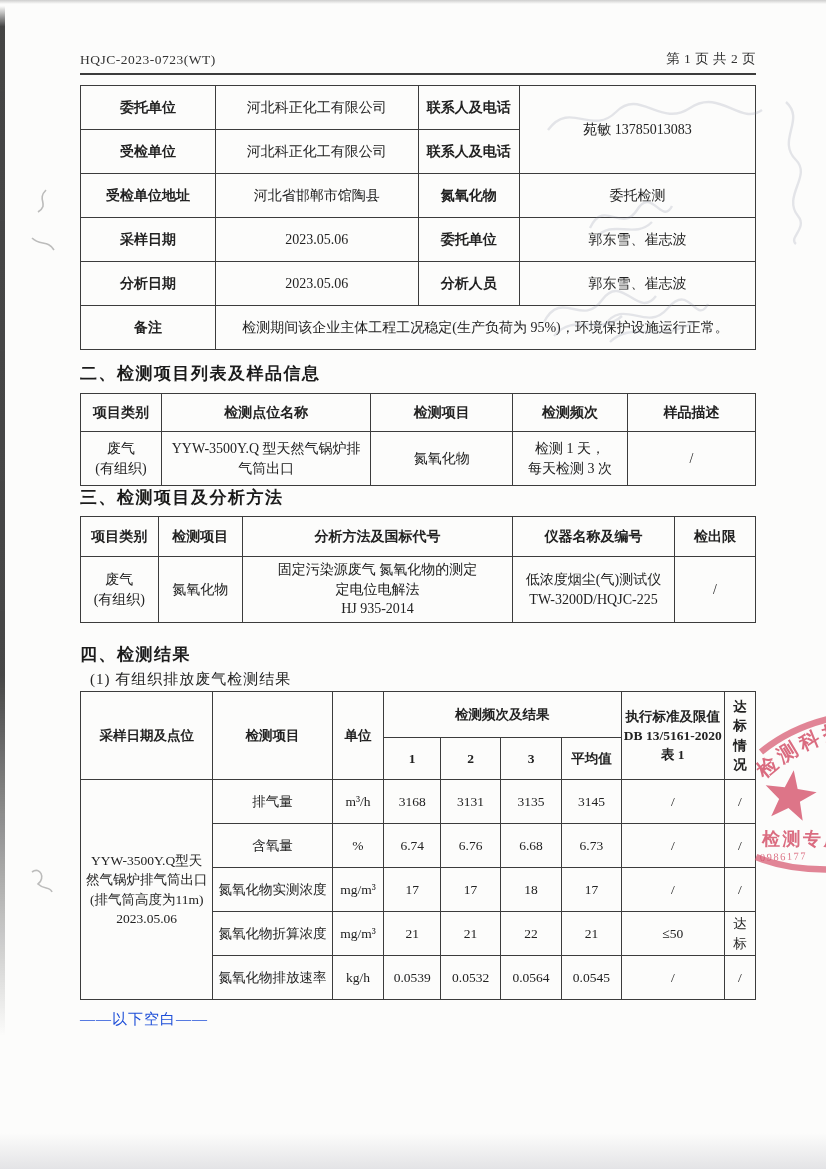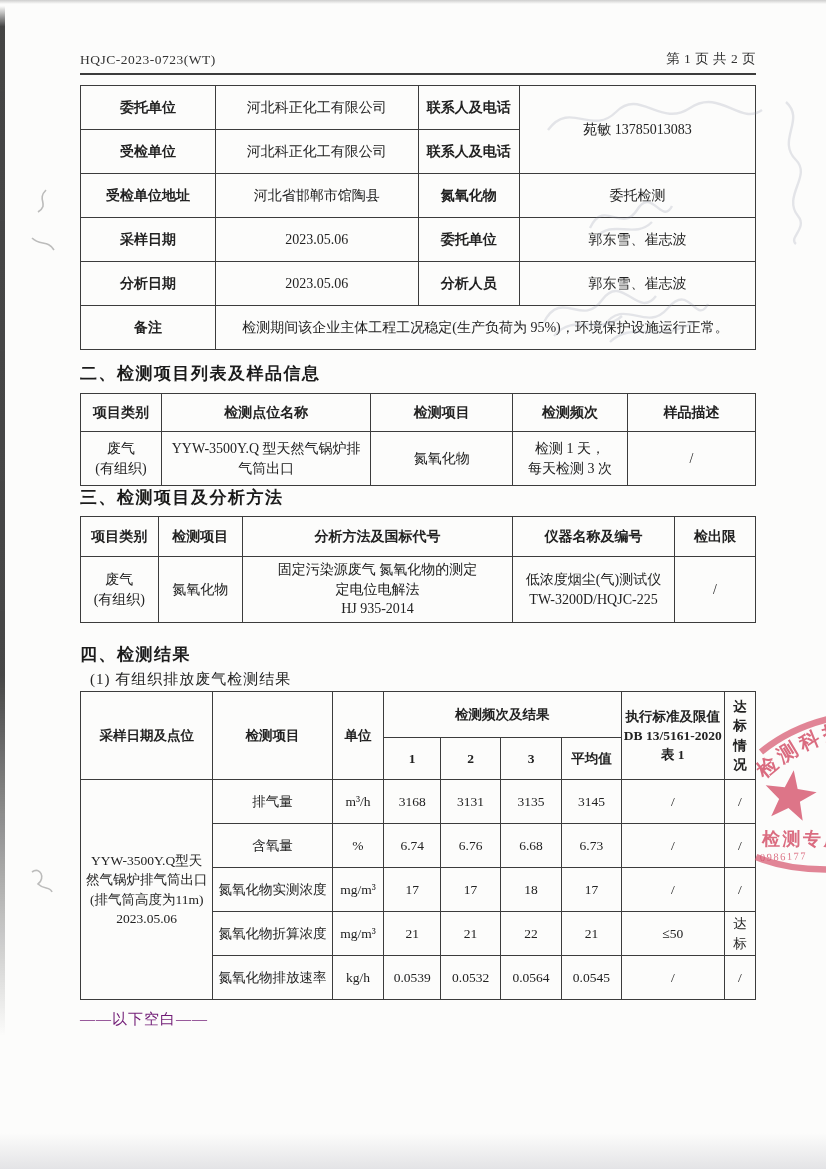--- a/index.html
+++ b/index.html
@@ -47,21 +47,21 @@
   .t2 td { height:54px; }
   .t3 { margin-top:7px; }
   .t3 th { height:40px; }
   .t3 td { height:66px; }
   .t4 { margin-top:2px; }
   .t4 th, .t4 td { font-size:13.5px; padding:2px 2px; }
   .t4 thead tr:first-child th { height:46px; }
   .t4 thead tr:last-child th { height:42px; }
   .t4 tbody td { height:44px; }
 
-  .below-blank { margin-top:10px; font-size:15px; letter-spacing:1px; color:#701a75; }
+  .below-blank { margin-top:10px; font-size:15px; letter-spacing:1px; color:#1d4ed8; }
 
   .stamp { position:absolute; top:705px; left:754px; }
   .stamp .band { stroke:var(--stamp-color); stroke-width:6.5; fill:none; opacity:.7; }
   .stamp text { fill:var(--stamp-color); font-family:"Liberation Serif","DejaVu Serif",serif; }
   .stamp .arc-text { font-size:20px; font-weight:bold; letter-spacing:4px; opacity:.85; }
   .stamp .star { fill:var(--stamp-color); opacity:.8; }
   .stamp .label { font-size:18px; font-weight:bold; letter-spacing:2.5px; opacity:.85; }
   .stamp .serial { font-size:10.5px; letter-spacing:1.5px; opacity:.8; }
 </style>
 </head>

